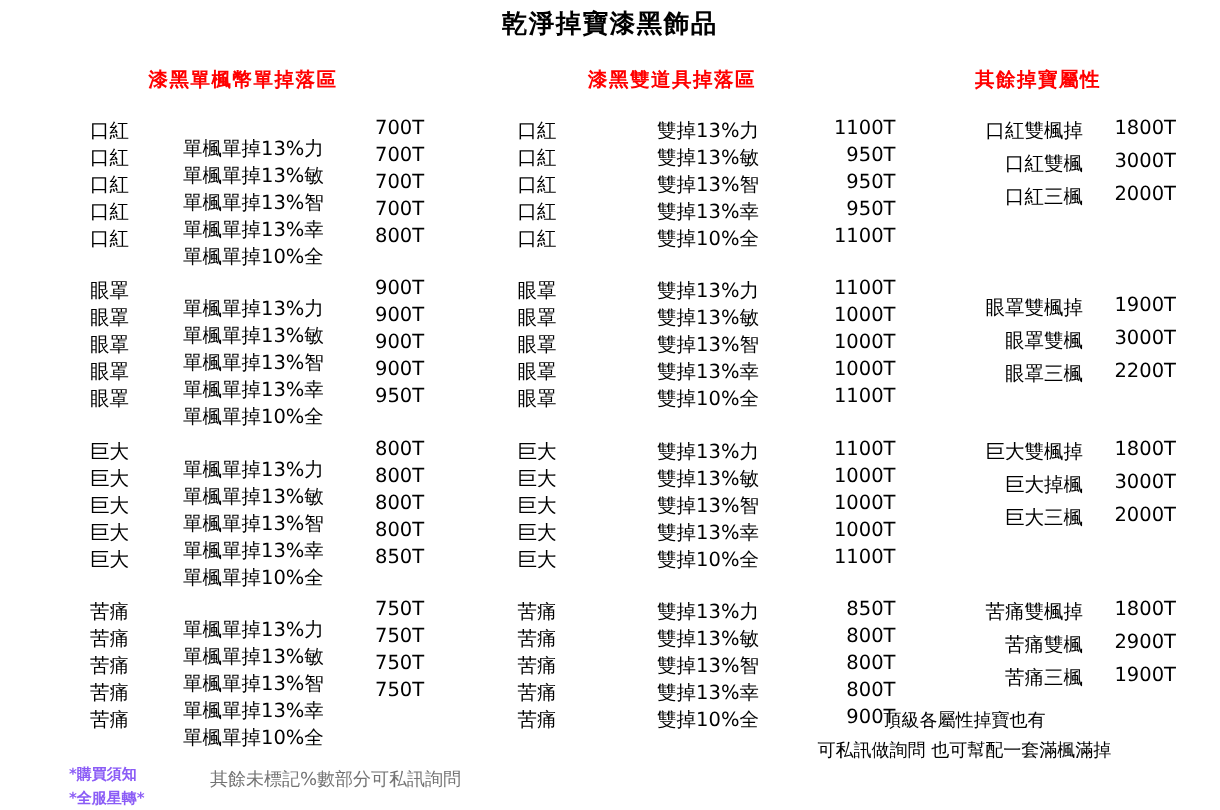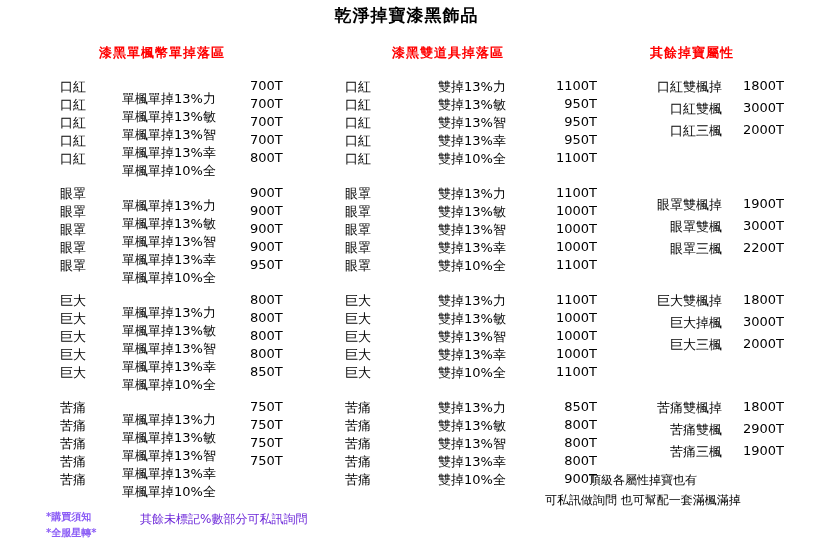--- a/index.html
+++ b/index.html
@@ -74,21 +74,21 @@
     position: absolute;
     font-size: 10px;
     font-weight: bold;
     color: #8b5cf6;
     white-space: nowrap;
     line-height: 16px;
   }
   .note-black {
     position: absolute;
     font-size: 12px;
-    color: #6d28d9;
+    color: #737373;
     white-space: nowrap;
   }
   .footer-c {
     position: absolute;
     font-size: 12px;
     color: #000000;
     white-space: nowrap;
   }
 </style>
 </head>

